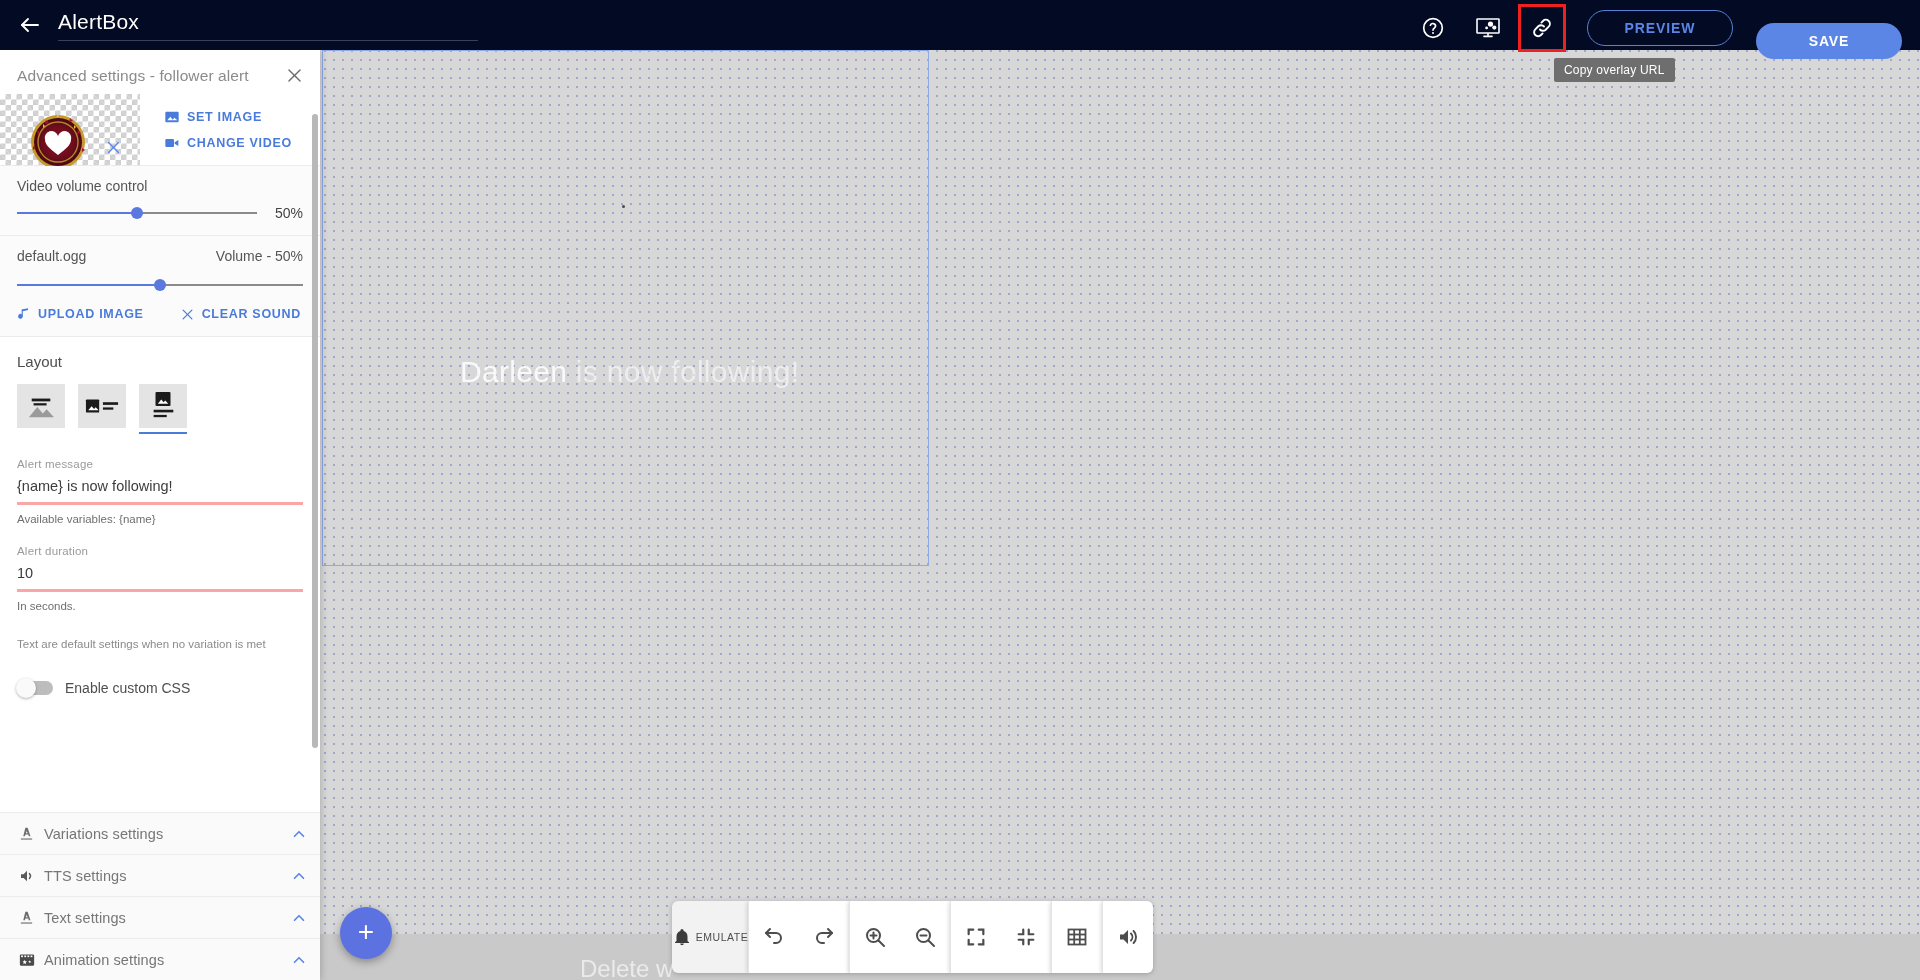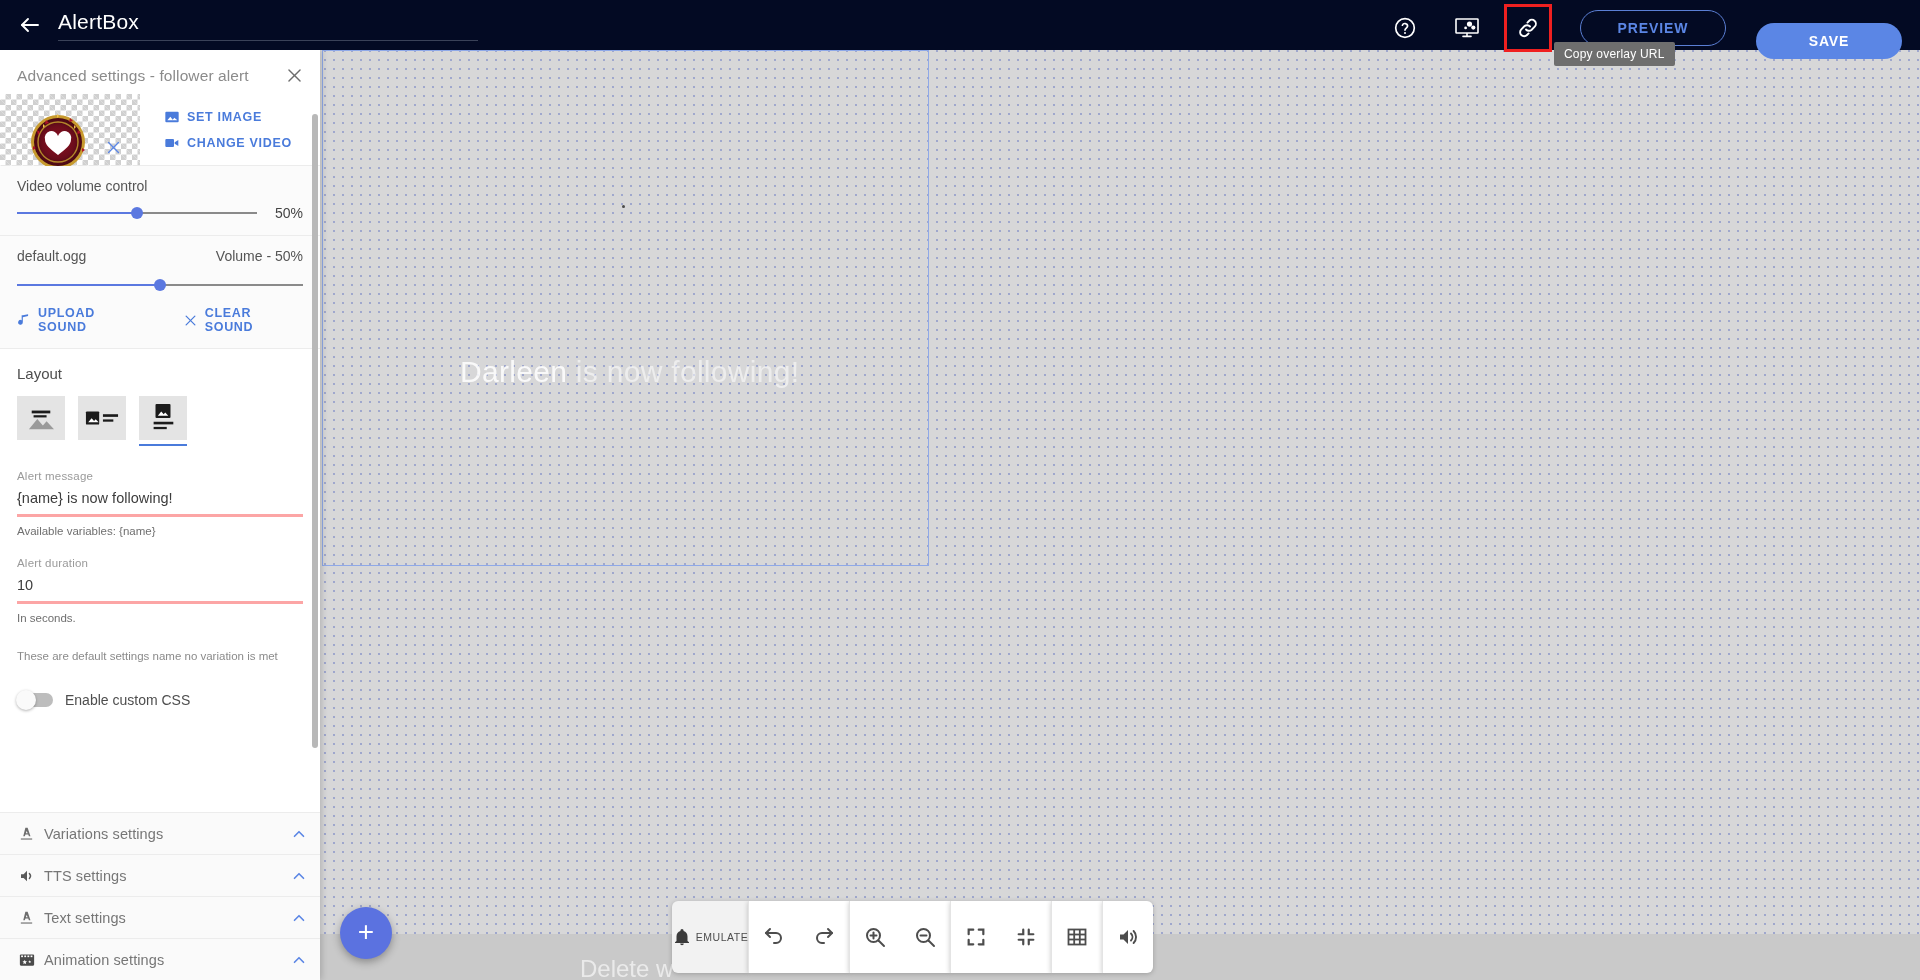--- a/index.html
+++ b/index.html
@@ -47,21 +47,21 @@
     background: transparent; border: none; outline: none;
     font-family: "Liberation Sans", sans-serif;
   }
   .app-title-underline {
     position: absolute; left: 0; bottom: 9px;
     width: 100%; height: 1px;
     background: #3a4258;
   }
   .topbar-right {
     position: absolute; right: 18px; top: 0; height: 56px;
-    display: flex; align-items: center; gap: 12px;
+    display: flex; align-items: center; gap: 5px;
   }
   .icon-btn {
     width: 50px; height: 50px;
     display: flex; align-items: center; justify-content: center;
     cursor: pointer;
   }
   .icon-btn.highlighted {
     outline: 3px solid #ef2020;
     outline-offset: -3px;
     width: 48px; height: 48px;
@@ -83,21 +83,21 @@
     color: #ffffff;
     background: #5b86e5;
     font-size: 14px; font-weight: bold; letter-spacing: .9px;
     display: flex; align-items: center; justify-content: center;
     cursor: pointer; margin-left: 18px;
     font-family: "Liberation Sans", sans-serif;
     margin-top: 25px;
   }
   .tooltip {
     position: absolute;
-    left: 1554px; top: 42px;
+    left: 1554px; top: 58px;
     background: #6e6e6e;
     color: #fff;
     font-size: 12px;
     padding: 5px 10px;
     border-radius: 2px;
     white-space: nowrap;
     z-index: 70;
     letter-spacing: .2px;
   }
 
@@ -584,21 +584,21 @@
           <div class="track-fill" style="width:50%"></div>
           <div class="knob" style="left:50%"></div>
         </div>
         <div class="sound-actions">
           <div class="sound-link">
             <span>
               <svg width="14" height="16" viewBox="0 0 24 24" fill="#4a7bdb">
                 <path d="M10 4l9-2v3.2l-9 2V16a4 4 0 1 1-2-3.46V4z"></path>
               </svg>
             </span>
-            <span>UPLOAD SOUND</span>
+            <span>UPLOAD IMAGE</span>
           </div>
           <div class="sound-link">
             <span>
               <svg width="15" height="15" viewBox="0 0 24 24" fill="none" stroke="#4a7bdb" stroke-width="2" stroke-linecap="round">
                 <line x1="5" y1="5" x2="19" y2="19"></line>
                   <line x1="19" y1="5" x2="5" y2="19"></line>
               </svg>
             </span>
             <span>CLEAR SOUND</span>
           </div>
@@ -638,21 +638,21 @@
           <input class="field-input" type="text" value="{name} is now following!" style="">
           <div class="field-hint">Available variables: {name}</div>
         </div>
 
         <div class="field" style="margin-top:20px;">
           <div class="field-label">Alert duration</div>
           <input class="field-input" type="text" value="10" style="">
           <div class="field-hint">In seconds.</div>
         </div>
 
-        <div class="note">These are default settings name no variation is met</div>
+        <div class="note">Text are default settings when no variation is met</div>
 
         <div class="css-toggle-row">
           <div class="switch">
             <div class="handle"></div>
           </div>
           <span class="css-toggle-lbl">Enable custom CSS</span>
         </div>
       </div>
     </div>
 

